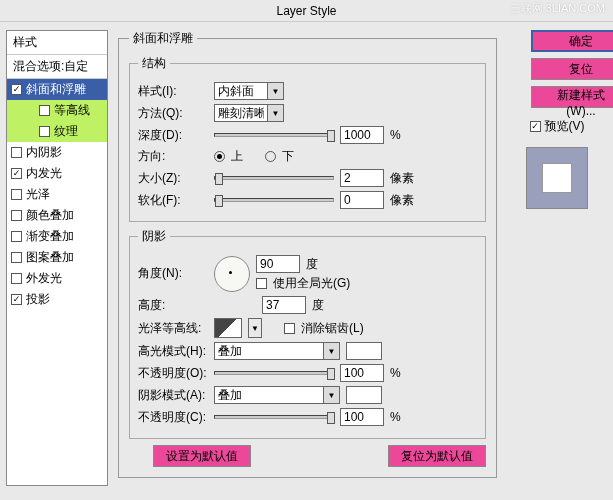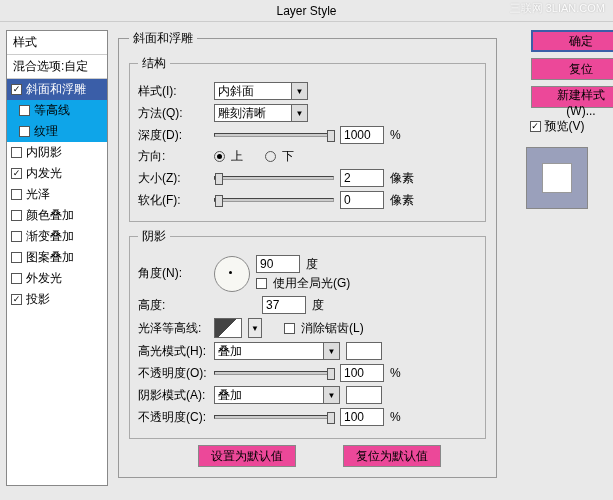--- a/index.html
+++ b/index.html
@@ -5,48 +5,48 @@
 * { box-sizing: border-box; margin: 0; padding: 0; font-family: "Microsoft YaHei", SimSun, sans-serif; font-size: 12px; }
 body { background: #e9e9e9; width: 613px; height: 500px; position: relative; }
 .titlebar { background: #e9e9e9; height: 22px; text-align: center; line-height: 22px; font-weight: normal; border-bottom: 1px solid #ccc; }
 .watermark { position: absolute; right: 8px; top: 1px; color: #fff; font-size: 11px; opacity: 0.85; text-shadow: 0 0 2px rgba(0,0,0,0.3); }
 .body { display: flex; padding: 8px 6px; gap: 6px; }
 .left-panel { width: 102px; border: 1px solid #888; background: #fff; }
 .left-header { padding: 3px 6px; border-bottom: 1px solid #ccc; }
 .left-subheader { padding: 3px 6px; border-bottom: 1px solid #ccc; }
 .style-item { display: flex; align-items: center; padding: 2px 4px; gap: 4px; cursor: pointer; }
 .style-item.selected { background: #3a5ea8; color: #fff; }
-.style-item.sub { padding-left: 12px; background: #0ea5e9; }
+.style-item.sub { padding-left: 32px; background: #bef264; }
 .chk { width: 11px; height: 11px; border: 1px solid #555; background: #fff; display: inline-flex; align-items: center; justify-content: center; font-size: 9px; color: #000; line-height: 1; }
 .chk.checked::after { content: "✓"; }
 .center { flex: 1; padding: 0 4px; }
 fieldset { border: 1px solid #999; margin-bottom: 8px; padding: 8px 10px 10px 10px; }
 legend { padding: 0 4px; }
 .row { display: flex; align-items: center; margin: 4px 0; gap: 6px; }
 .lbl { width: 70px; }
 .combo { display: flex; align-items: center; }
-.combo input { width: 78px; height: 18px; border: 1px solid #666; padding: 0 3px; }
+.combo input { width: 54px; height: 18px; border: 1px solid #666; padding: 0 3px; }
 .combo .drop { width: 16px; height: 18px; border: 1px solid #666; border-left: none; background: #ddd; display: flex; align-items: center; justify-content: center; font-size: 8px; }
 .slider { width: 120px; height: 4px; background: #ccc; position: relative; border: 1px inset #999; }
 .slider .thumb { position: absolute; top: -4px; width: 8px; height: 12px; background: #ddd; border: 1px solid #555; }
 .numbox { width: 44px; height: 18px; border: 1px solid #666; padding: 0 3px; text-align: left; }
 .radio { width: 11px; height: 11px; border: 1px solid #555; border-radius: 50%; display: inline-flex; align-items: center; justify-content: center; }
 .radio.checked::after { content: ""; width: 5px; height: 5px; background: #000; border-radius: 50%; }
 .angle-ctrl { width: 36px; height: 36px; border: 1px solid #888; border-radius: 50%; position: relative; background: #f7f7f3; }
 .angle-ctrl::after { content: ""; position: absolute; width: 3px; height: 3px; background: #000; border-radius: 50%; left: 14px; top: 14px; }
 .swatch { width: 28px; height: 20px; border: 1px solid #666; background: linear-gradient(135deg, #444 0%, #444 49%, #fff 50%, #fff 100%); display: inline-block; }
 .colorbox { width: 36px; height: 18px; border: 1px solid #666; background: #fff; }
 .btn { height: 22px; padding: 0 12px; border: 1px solid #888; background: #ec4899; cursor: pointer; margin-left: 24px; }
 .right-panel { width: 100px; display: flex; flex-direction: column; gap: 6px; align-items: stretch; }
 .right-panel .btn { width: 100%; }
 .btn.default { border: 2px solid #3a5ea8; }
 .preview-chk { display: flex; align-items: center; gap: 4px; justify-content: center; margin-top: 4px; text-align: center; }
 .preview-box { width: 62px; height: 62px; margin: 6px auto; background: #9aa0bb; display: flex; align-items: center; justify-content: center; border: 1px solid #888; }
 .preview-inner { width: 30px; height: 30px; background: #fff; border: 1px solid #999; }
-.btns-bottom { display: flex; gap: 23px; justify-content: center; margin-top: 4px; }
+.btns-bottom { display: flex; gap: 23px; justify-content: space-between; margin-top: 4px; }
 .inner-fieldset { border: 1px solid #aaa; padding: 6px 8px 8px 8px; margin-bottom: 6px; }
 </style>
 </head>
 <body>
 
 <div class="titlebar">
   <span>Layer Style</span>
 </div>
 <div class="watermark">三联网 3LIAN.COM</div>
 

